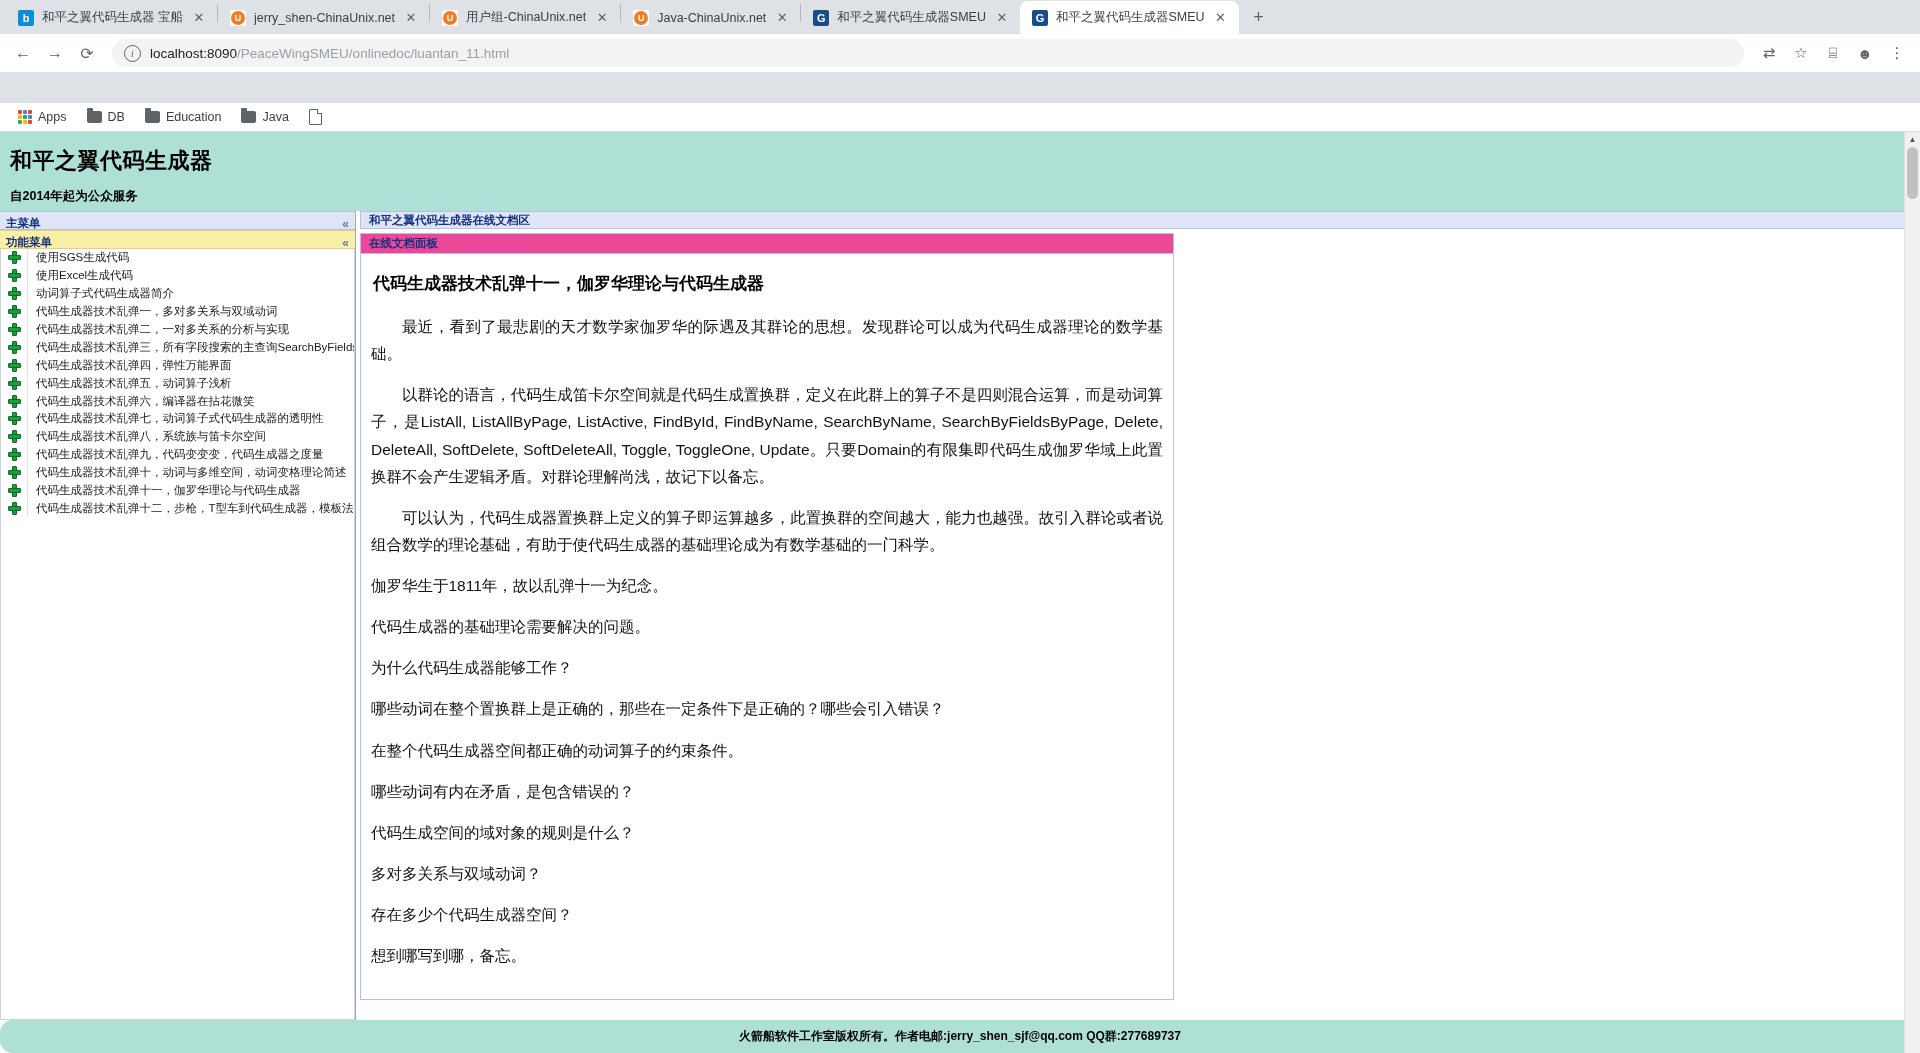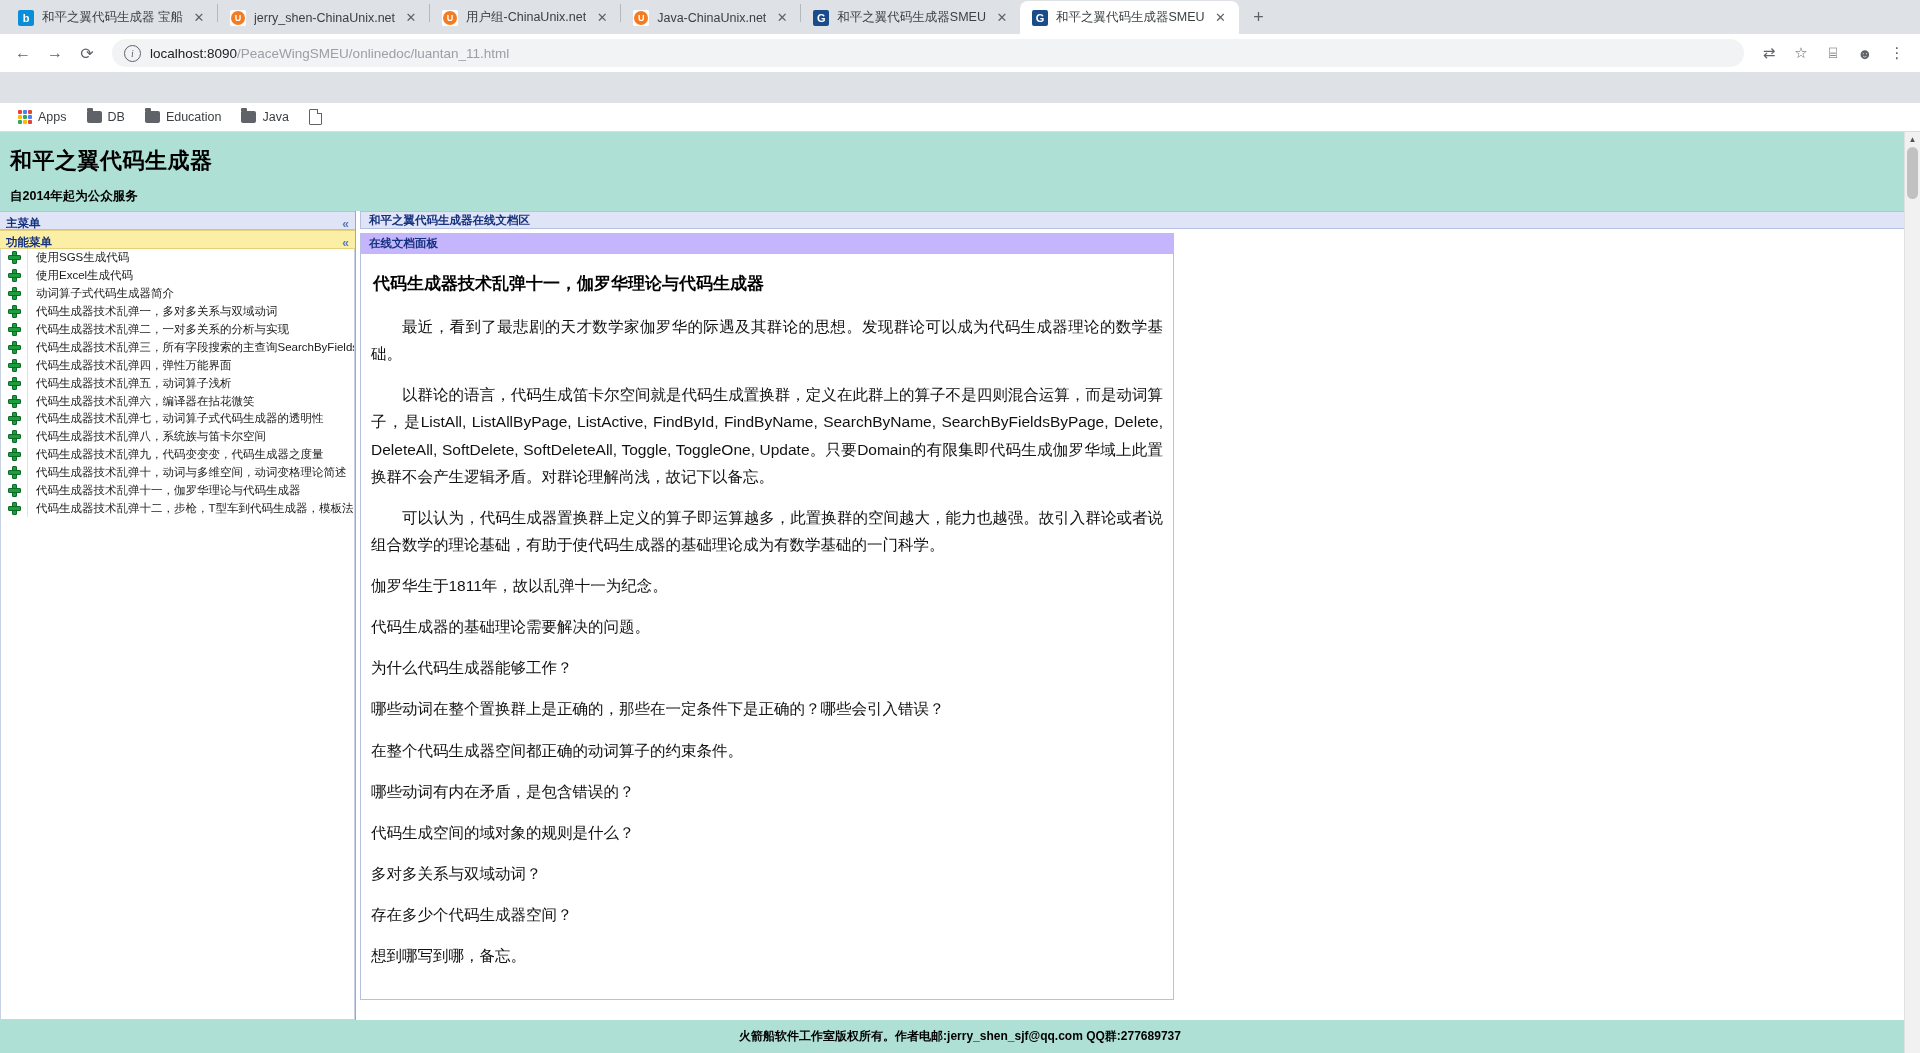--- a/index.html
+++ b/index.html
@@ -90,29 +90,29 @@
   .plusico::after{top:4px;left:0;width:13px;height:5px;border-radius:1px;}
   .mi-sep{flex:0 0 1px;align-self:stretch;background:#e2e2e2;margin-right:8px;}
   .mi-label{overflow:hidden;text-overflow:clip;}
 
   
   .main{flex:1;display:flex;flex-direction:column;background:#fff;position:relative;min-width:0;}
   .main-head{height:18px;background:#dfe4f7;border:1px solid #b7c0e0;margin:0 8px 0 4px;
              display:flex;align-items:center;padding:0 8px;font-size:11.5px;font-weight:bold;
              color:#15317e;box-sizing:border-box;}
   .doc-wrap{margin:4px 8px 0 4px;border:1px solid #b7c0e0;background:#fff;width:814px;box-sizing:border-box;}
-  .doc-head{height:20px;background:#c4b5fd;border-bottom:1px solid #b7c0e0;display:flex;align-items:center;
+  .doc-head{height:20px;background:#ec4899;border-bottom:1px solid #b7c0e0;display:flex;align-items:center;
             padding:0 8px;font-size:11.5px;font-weight:bold;color:#15317e;box-sizing:border-box;}
   .doc-body{padding:14px 10px 16px 10px;}
   .doc-h1{font-size:17px;font-weight:bold;color:#000;margin:4px 0 18px 2px;}
   .doc-p{font-size:15.5px;line-height:1.75;color:#111;margin:0 0 14px 0;text-align:justify;}
   .doc-p.indent{text-indent:2em;}
 
   .footer{height:33px;background:#aee0d5;display:flex;align-items:center;justify-content:center;
-          font-size:12px;font-weight:bold;color:#000;}
+          font-size:12px;font-weight:bold;color:#000;border-radius:13px;}
 
   
   .right-chev{position:absolute;right:6px;top:3px;font-size:12px;color:#5a7ab5;}
 
   
   .pagescroll{position:absolute;right:0;top:0;width:15px;bottom:0;background:#f1f1f1;border-left:1px solid #e0e0e0;}
   .ps-up,.ps-dn{height:15px;display:flex;align-items:center;justify-content:center;font-size:8px;color:#50555c;background:#f1f1f1;}
   .ps-thumb{position:absolute;top:15px;left:2px;width:11px;height:52px;background:#c1c1c1;border-radius:6px;}
 </style>
 </head>

